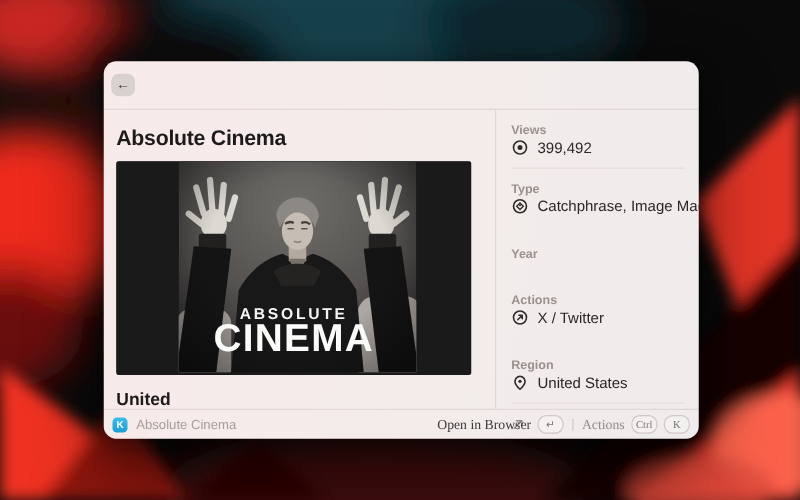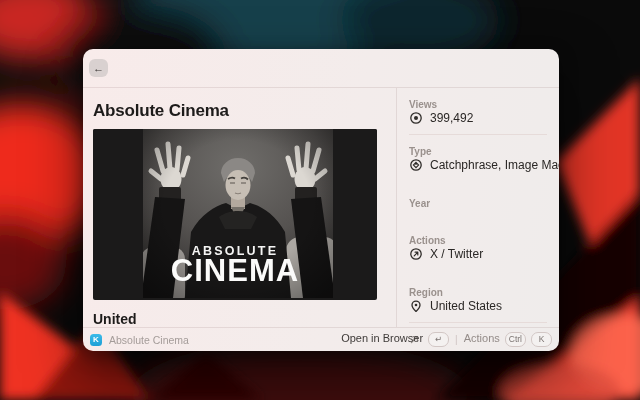--- a/index.html
+++ b/index.html
@@ -40,22 +40,22 @@
   
   .ftr{flex:0 0 23px;display:flex;align-items:center;justify-content:space-between;
        padding:0 7px;border-top:1px solid rgba(125,95,90,.14);}
   .app{display:flex;align-items:center;gap:7px;}
   .appicon{width:12px;height:12px;border-radius:3.5px;
            background:linear-gradient(180deg,#3cbbe9,#1d9fd6);
            color:#fff;font-size:8px;font-weight:700;display:flex;align-items:center;
            justify-content:center;line-height:1;}
   .applbl{font-size:10.5px;color:#a49c99;}
   .acts{display:flex;align-items:center;gap:6px;}
-  .actbtn{display:flex;align-items:flex-start;gap:5px;background:none;border:none;
-          padding:0;cursor:pointer;font-family:Liberation Sans, sans-serif;}
+  .actbtn{display:flex;align-items:center;gap:5px;background:none;border:none;
+          padding:0;cursor:pointer;font-family:Liberation Serif, serif;}
   .open-lbl{font-size:11px;color:#3e3a38;}
   .act-lbl{font-size:11px;color:#948c89;}
   .key{display:inline-flex;align-items:center;justify-content:center;height:13px;
        min-width:13px;padding:0 3px;border:1px solid #d2c7c5;border-radius:7px;
        font-size:8.5px;color:#7a7370;background:rgba(255,255,255,.25);line-height:1;}
   .sep{font-size:10px;color:#d0c5c3;}
 </style>
 </head>
 <body>
 

